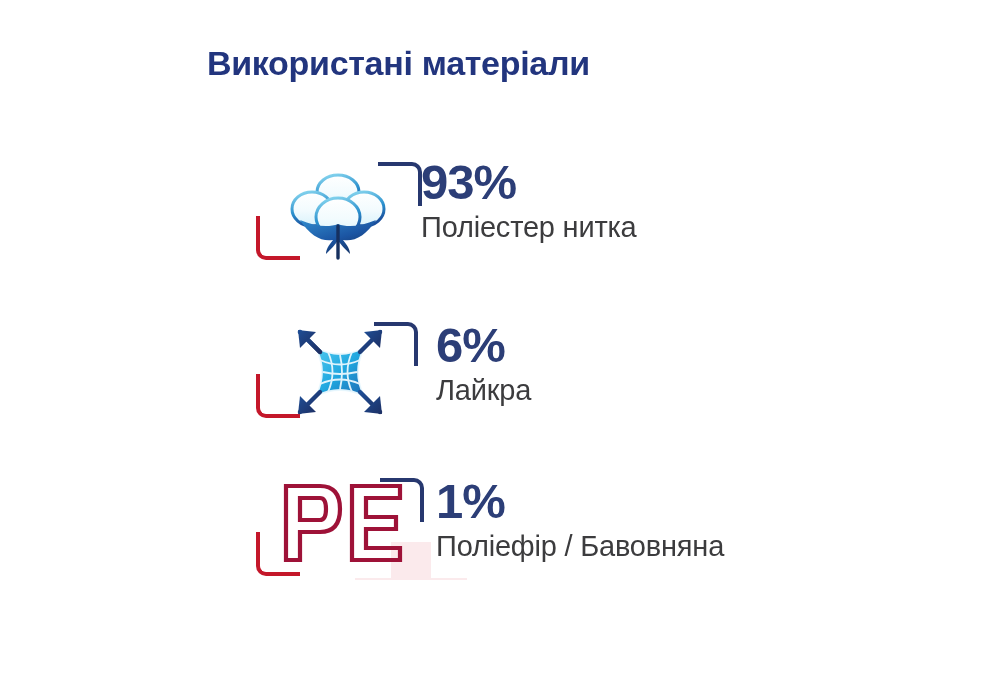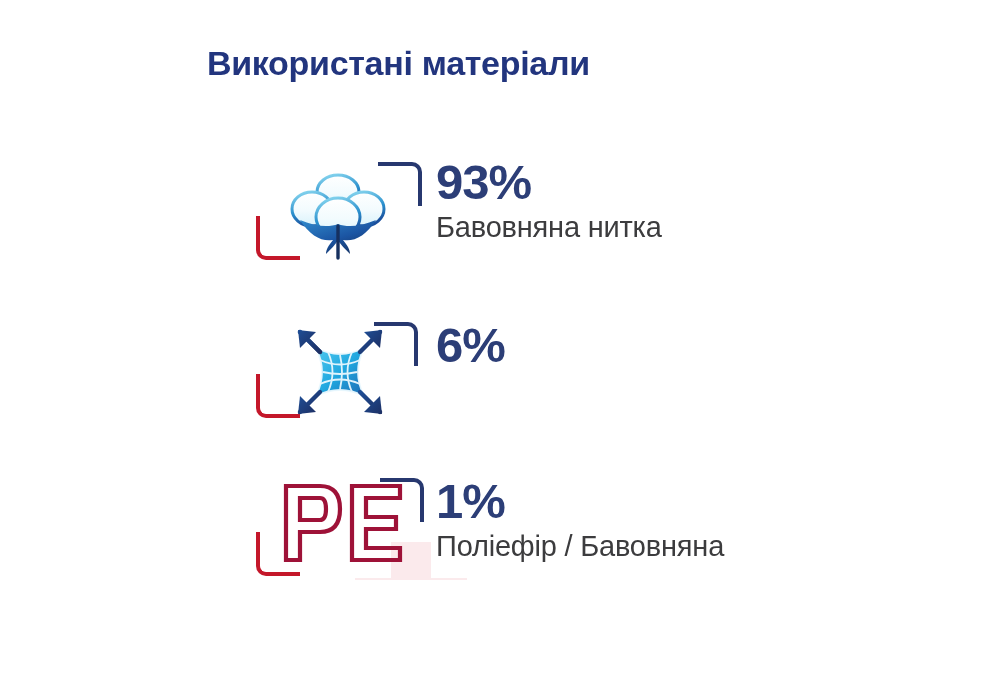--- a/index.html
+++ b/index.html
@@ -134,21 +134,21 @@
     letter-spacing: -0.2px;
     color: #3c3c3e;
     line-height: 1.1;
     white-space: nowrap;
   }
 
   
   #row-cotton .icon-box    { left: 38px;  top: 12px; }
   #row-cotton .bracket.tr  { left: 128px; top: 12px; }
   #row-cotton .bracket.bl  { left: 6px;   top: 66px; }
-  #row-cotton .textblock   { left: 186px; top: 9px; }
+  #row-cotton .textblock   { left: 171px; top: 9px; }
 
   #row-lycra .icon-box     { left: 40px;  top: 10px; }
   #row-lycra .bracket.tr   { left: 124px; top: 10px; }
   #row-lycra .bracket.bl   { left: 6px;   top: 62px; }
   #row-lycra .textblock    { left: 186px; top: 10px; }
 
   #row-polyester .icon-box   { left: 26px;  top: 8px; }
   #row-polyester .bracket.tr { left: 130px; top: 8px; }
   #row-polyester .bracket.bl { left: 6px;   top: 62px; }
   #row-polyester .textblock  { left: 186px; top: 8px; }
@@ -198,21 +198,21 @@
         <ellipse cx="76" cy="47" rx="20" ry="17" fill="url(#gCotTop)" stroke="url(#gCotStroke)" stroke-width="3"></ellipse>
         <ellipse cx="50" cy="55" rx="22" ry="19" fill="url(#gCotTop)" stroke="url(#gCotStroke)" stroke-width="3"></ellipse>
 
         <path d="M50 62 C40 66 26 64 12 58 C22 74 34 80 45 78 C40 84 38 88 38 92 C44 86 48 82 50 78 C52 82 56 86 62 92 C62 88 60 84 55 78 C66 80 78 74 88 58 C74 64 60 66 50 62 Z" fill="url(#gCotBract)"></path>
         <path d="M50 64 L50 96" stroke="#16305f" stroke-width="3.4" stroke-linecap="round"></path>
       </svg>
     </div>
 
     <div class="textblock">
       <div class="pct">93%</div>
-      <div class="mat-label">Бавовняна нитка</div>
+      <div class="mat-label">Поліестер нитка</div>
     </div>
   </div>
 
   <div class="row" id="row-lycra">
     <div class="bracket tr"></div>
     <div class="bracket bl"></div>
 
     <div class="icon-box">
       <svg viewBox="0 0 100 100" xmlns="http://www.w3.org/2000/svg">
         <defs>
@@ -252,20 +252,21 @@
           <path d="M8 8 L26 10 L10 26 Z"></path>
           <path d="M92 8 L90 26 L74 10 Z"></path>
           <path d="M8 92 L10 74 L26 90 Z"></path>
           <path d="M92 92 L74 90 L90 74 Z"></path>
         </g>
       </svg>
     </div>
 
     <div class="textblock">
       <div class="pct">6%</div>
+      <div class="mat-label">Лайкра</div>
     </div>
   </div>
 
   <div class="row" id="row-polyester">
     <div class="bracket tr"></div>
     <div class="bracket bl"></div>
 
     <div class="icon-box">
       <svg viewBox="0 0 130 90" xmlns="http://www.w3.org/2000/svg">
         <g fill="none" stroke="#9e1238" stroke-width="4.2" stroke-linejoin="miter">

